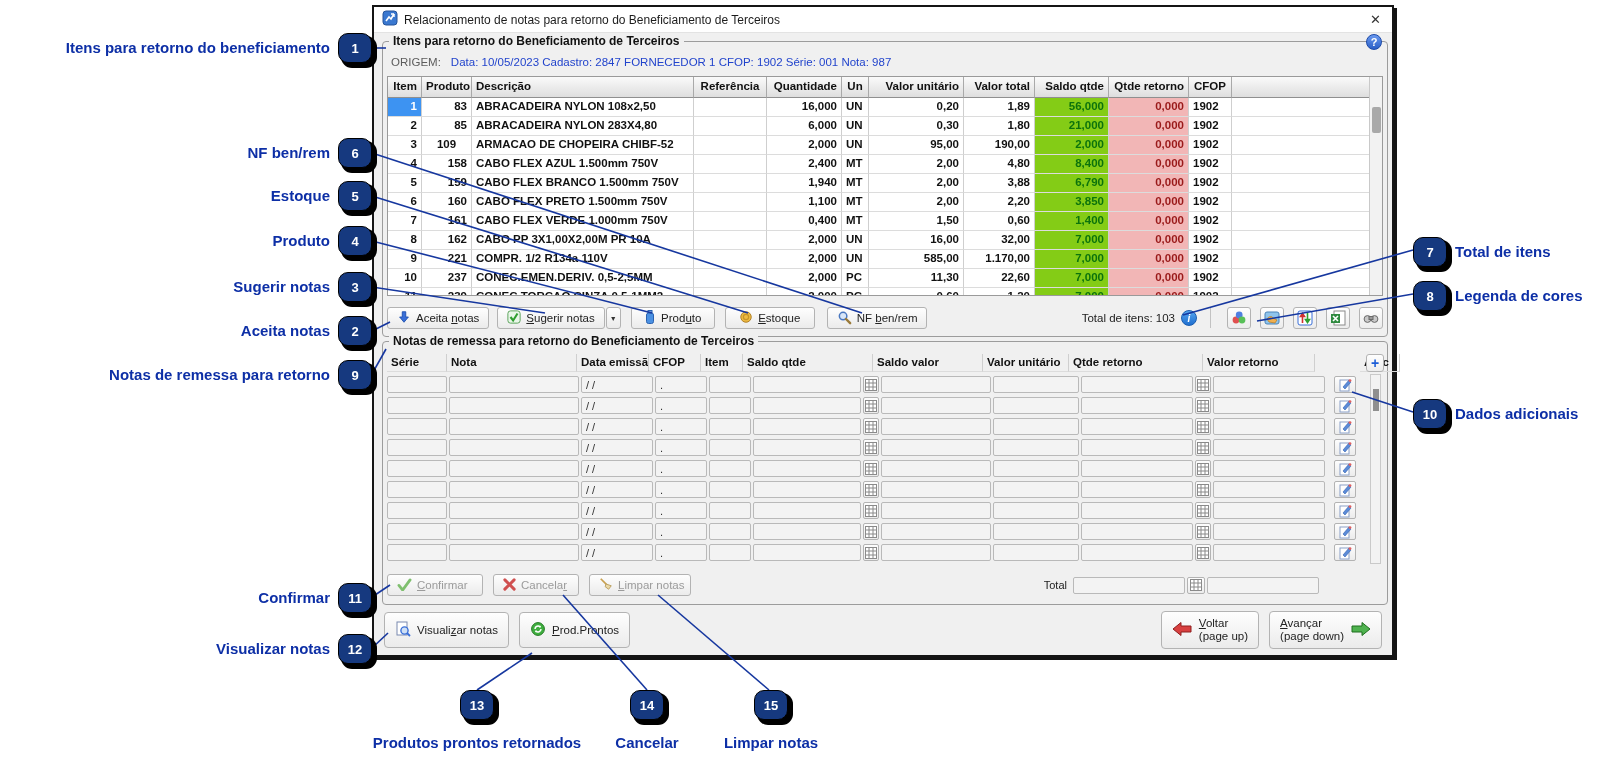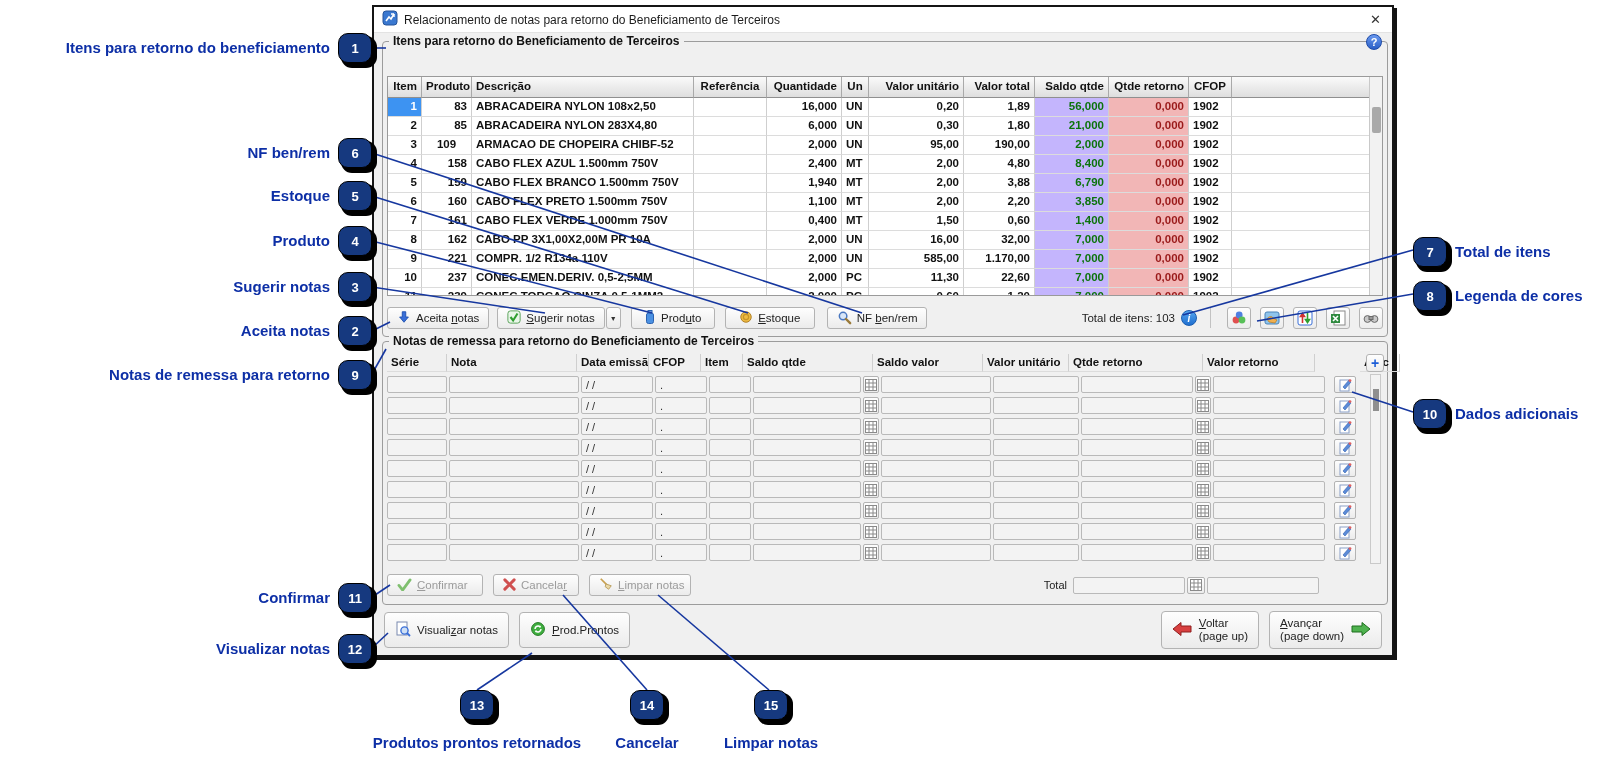--- a/index.html
+++ b/index.html
@@ -40,21 +40,21 @@
         background:#fff; border:1px solid #9a9a9a; overflow:hidden; }
   .t1row { display:flex; height:19px; }
   .t1row.head { height:21px; }
   .c { flex:0 0 auto; font-size:11.5px; font-weight:bold; color:#111;
        padding:2px 4px 0 4px; border-right:1px solid #cfcfcf; border-bottom:1px solid #dcdcdc;
        white-space:nowrap; overflow:hidden; }
   .head .c { background:linear-gradient(#fafafa,#dedede); border-right:1px solid #a9a9a9;
              border-bottom:1px solid #8f8f8f; text-align:center; padding-top:3px; }
   .head .c.l { text-align:left; }
   .c.r { text-align:right; }
-  .c.g { background:#c4b5fd; color:#0c730c; }
+  .c.g { background:#84cc16; color:#0c730c; }
   .c.rr { background:#f2b6b6; color:#9a1a1a; }
   .c.sel { background:#3d93f2; color:#fff; }
   .c.fill { flex:1 1 auto; border-right:none; }
   .head .c.fill { background:linear-gradient(#fafafa,#dedede); }
   .vscroll { position:absolute; right:0; top:0; bottom:0; width:13px;
              background:#f2f2f2; border-left:1px solid #c9c9c9; }
   .vscroll .thumb { position:absolute; left:2px; width:9px; background:#a9a9a9;
                     border-radius:2px; }
 
   
@@ -143,20 +143,23 @@
       </span>
       <span class="ttl">Relacionamento de notas para retorno do Beneficiamento de Terceiros</span>
       <span class="closex">✕</span>
     </div>
 
     <div class="dbody">
 
       <div class="grp" id="grp1">
         <span class="glabel">Itens para retorno do Beneficiamento de Terceiros</span>
         <span class="helpicon">?</span>
+        <div class="origem">
+          <span class="olab">ORIGEM:</span><span class="oval">Data: 10/05/2023 Cadastro: 2847 FORNECEDOR 1 CFOP: 1902 Série: 001 Nota: 987</span>
+        </div>
 
         <div class="t1" id="itemsTable">
           <div class="t1row head">
               <div class="c r" style="width: 34px; flex: 0 0 34px;">Item</div>
               <div class="c r" style="width: 50px; flex: 0 0 50px;">Produto</div>
               <div class="c l" style="width: 222px; flex: 0 0 222px;">Descrição</div>
               <div class="c" style="width: 73px; flex: 0 0 73px;">Referência</div>
               <div class="c r" style="width: 75px; flex: 0 0 75px;">Quantidade</div>
               <div class="c" style="width: 27px; flex: 0 0 27px;">Un</div>
               <div class="c r" style="width: 95px; flex: 0 0 95px;">Valor unitário</div>

